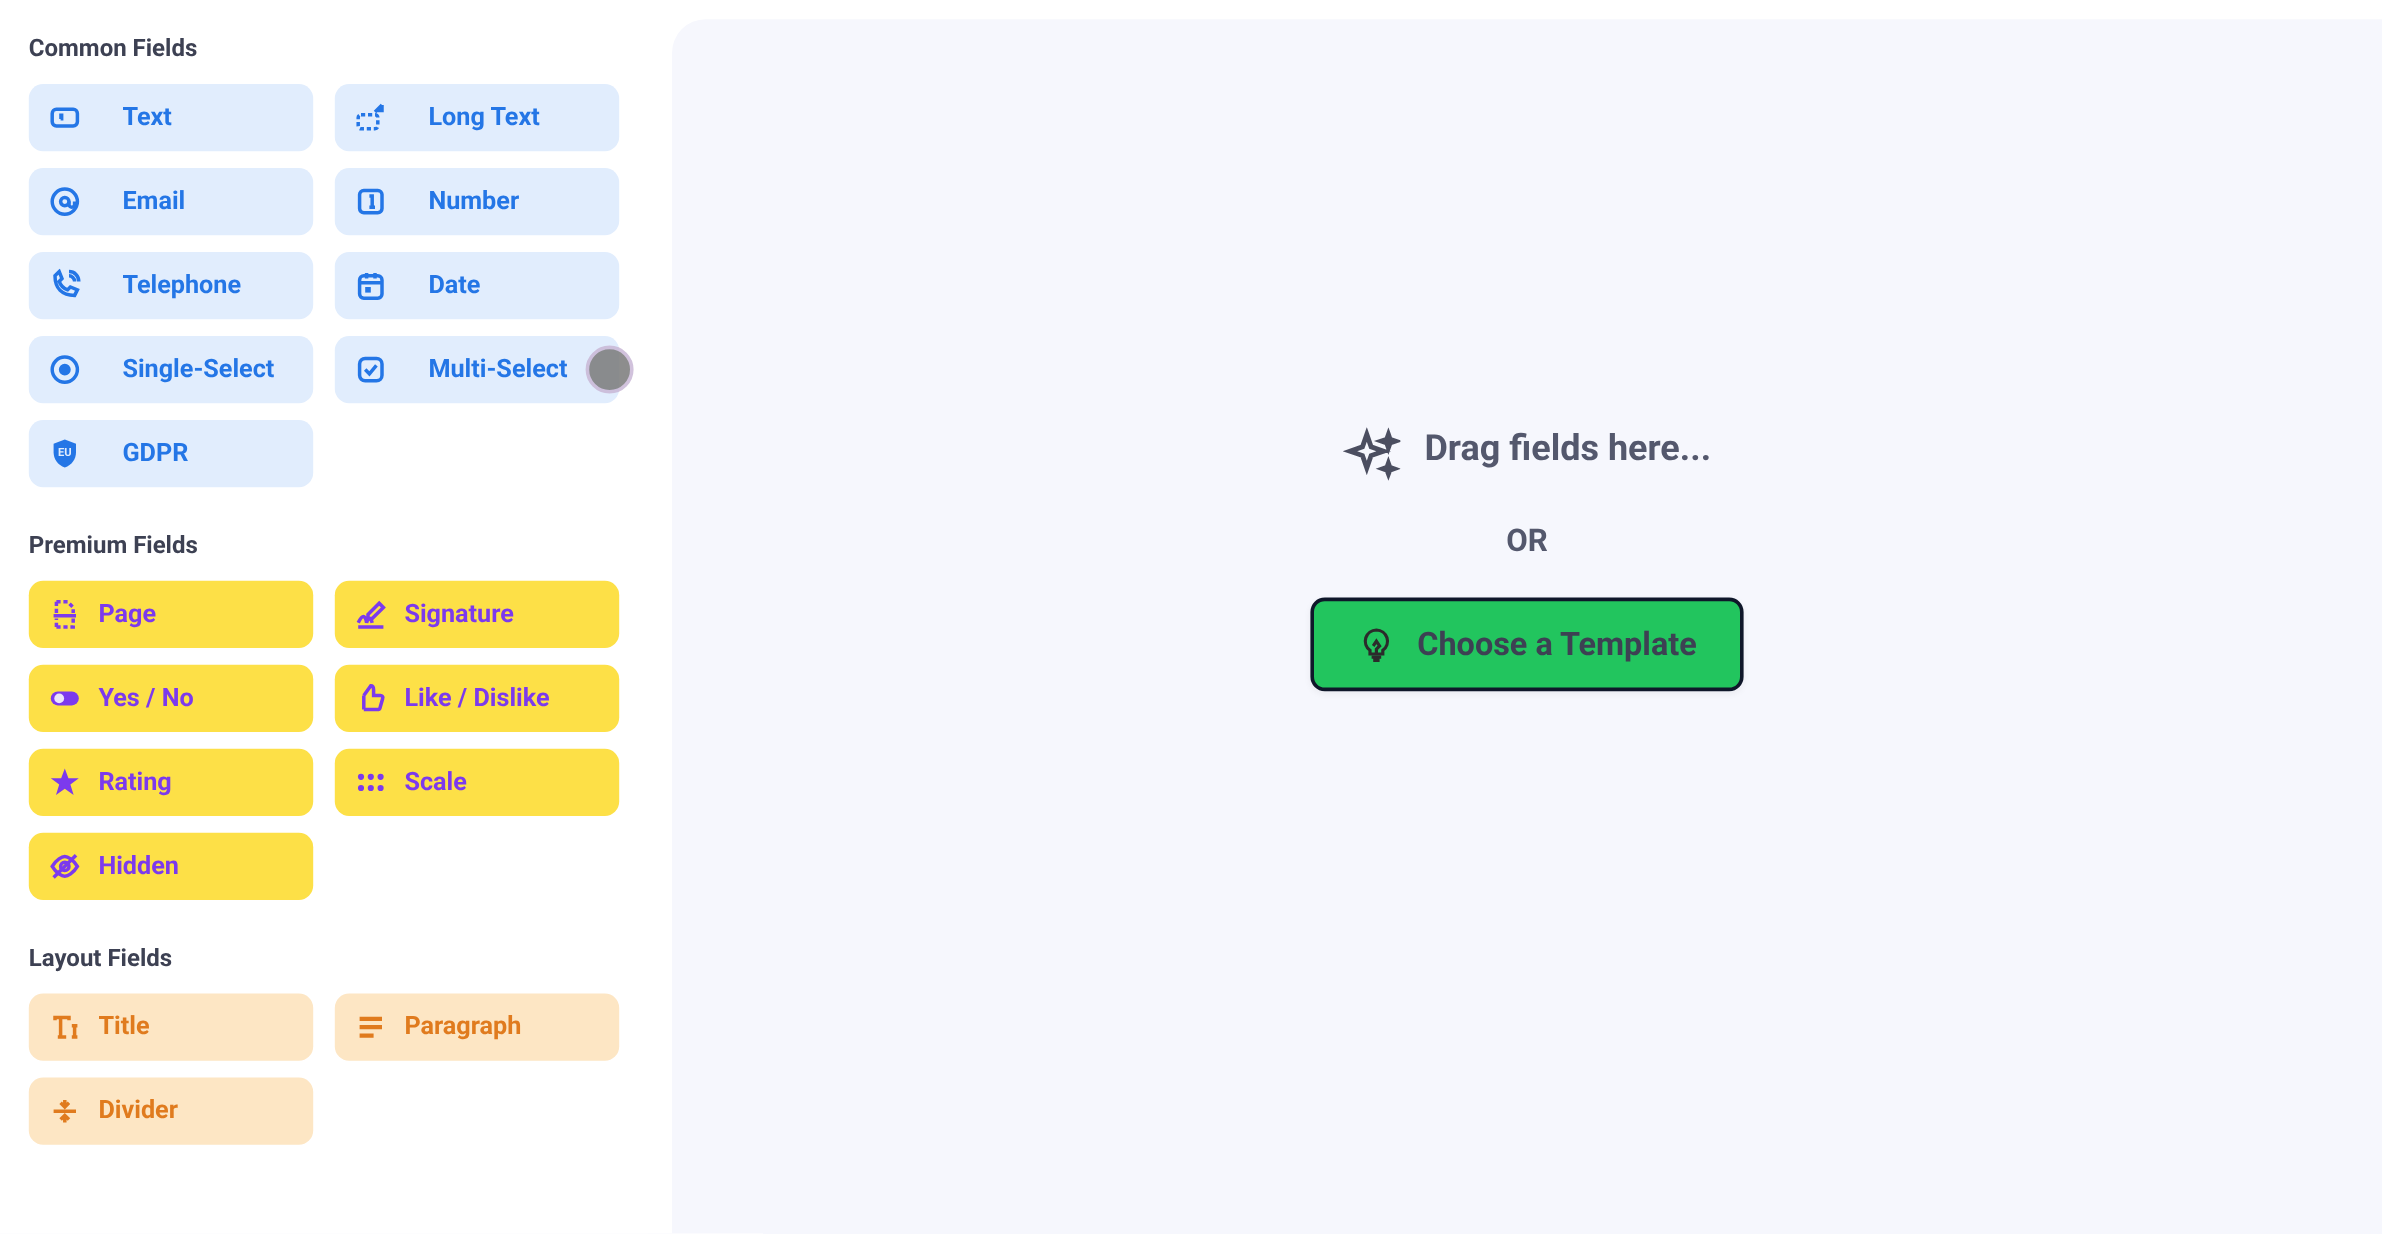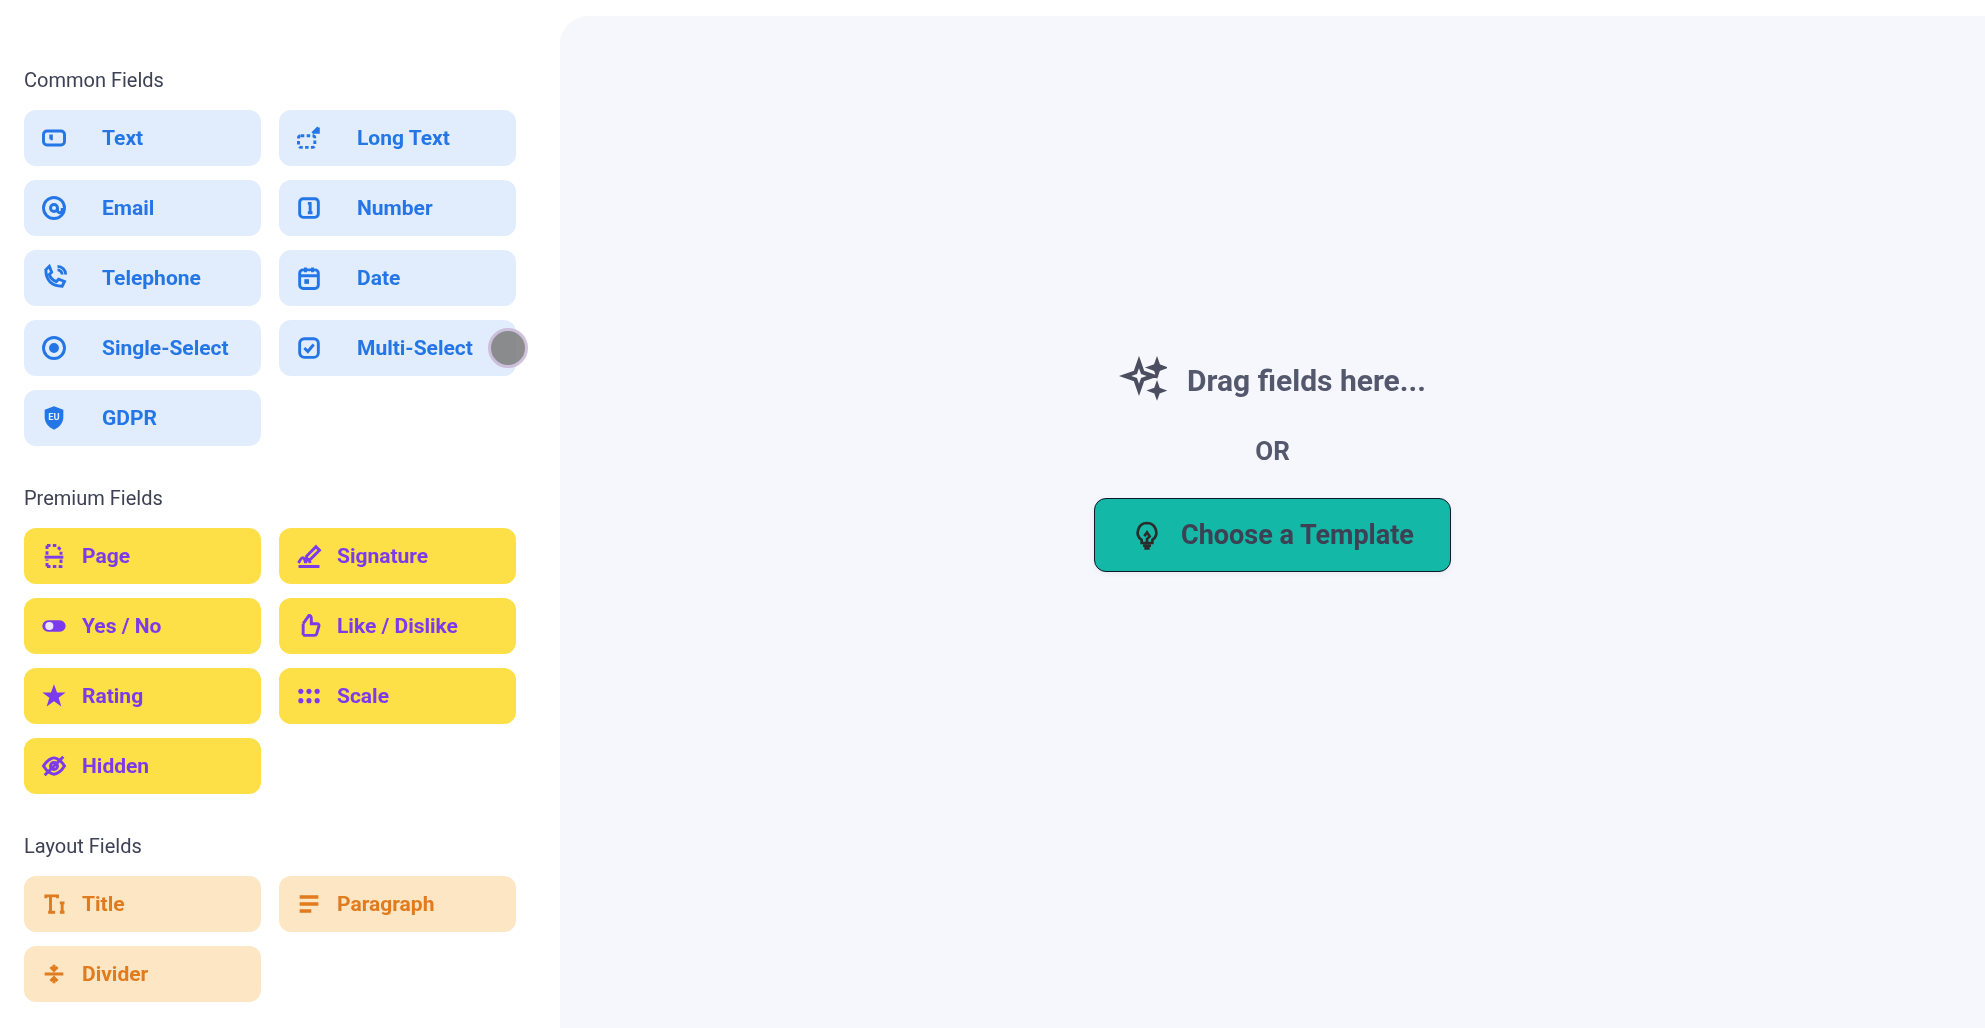--- a/index.html
+++ b/index.html
@@ -11,24 +11,23 @@
   overflow: hidden;
   display: flex;
 }
 .sidebar {
   width: 540px;
   padding: 28px 24px;
   background: #ffffff;
 }
 .section-title {
   font-size: 20px;
-  font-weight: 400;
+  font-weight: 700;
   color: #3d4153;
   margin-bottom: 18px;
-  margin-top: 40px;
 }
 .field-grid {
   display: grid;
   grid-template-columns: 1fr 1fr;
   gap: 14px 18px;
   margin-bottom: 36px;
 }
 .field-item {
   display: flex;
   align-items: center;
@@ -79,21 +78,20 @@
   margin: 16px 0 0 20px;
   background: #f6f7fd;
   border-top-left-radius: 28px;
   display: flex;
   flex-direction: column;
   align-items: center;
   padding-top: 340px;
 }
 .drag-row {
   display: flex;
-  align-items: center;
   gap: 20px;
 }
 .sparkle {
   width: 48px;
   height: 48px;
   color: #4b4e60;
 }
 .drag-text {
   font-size: 30px;
   font-weight: 700;
@@ -102,22 +100,22 @@
 .or-text {
   font-size: 26px;
   font-weight: 700;
   color: #54586d;
   margin: 32px 0;
 }
 .template-btn {
   display: flex;
   align-items: center;
   gap: 18px;
-  background: #14b8a6;
-  border: 1px solid #0f172a;
+  background: #22c55e;
+  border: 3px solid #0f172a;
   border-radius: 12px;
   padding: 20px 36px;
   box-shadow: 0 2px 6px rgba(0,0,0,0.05);
   cursor: pointer;
 }
 .template-btn .bulb {
   width: 32px; height: 32px; color: #2b2b2b;
 }
 .template-label {
   font-size: 27px;

